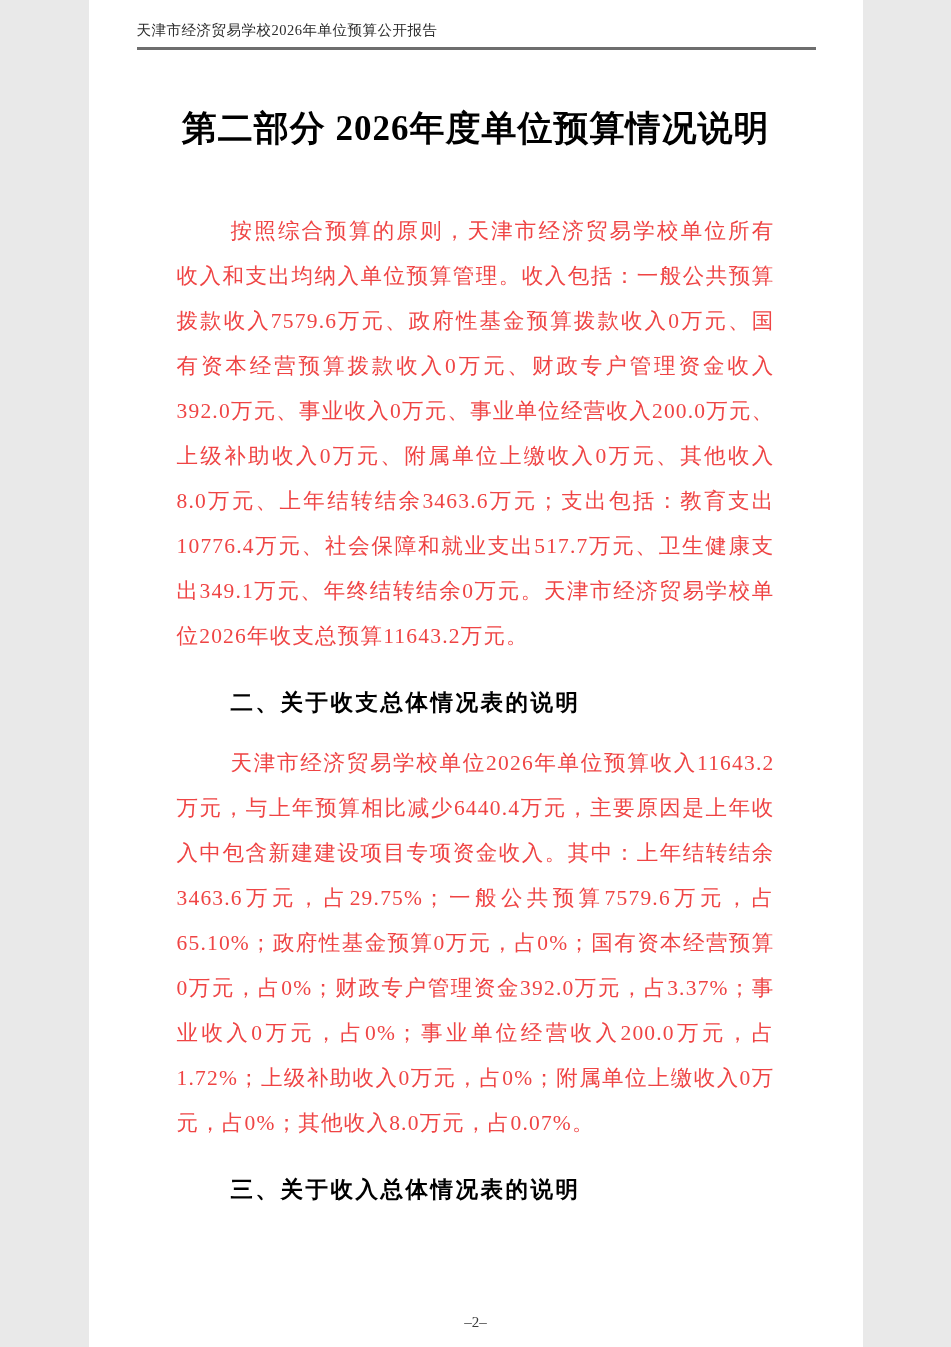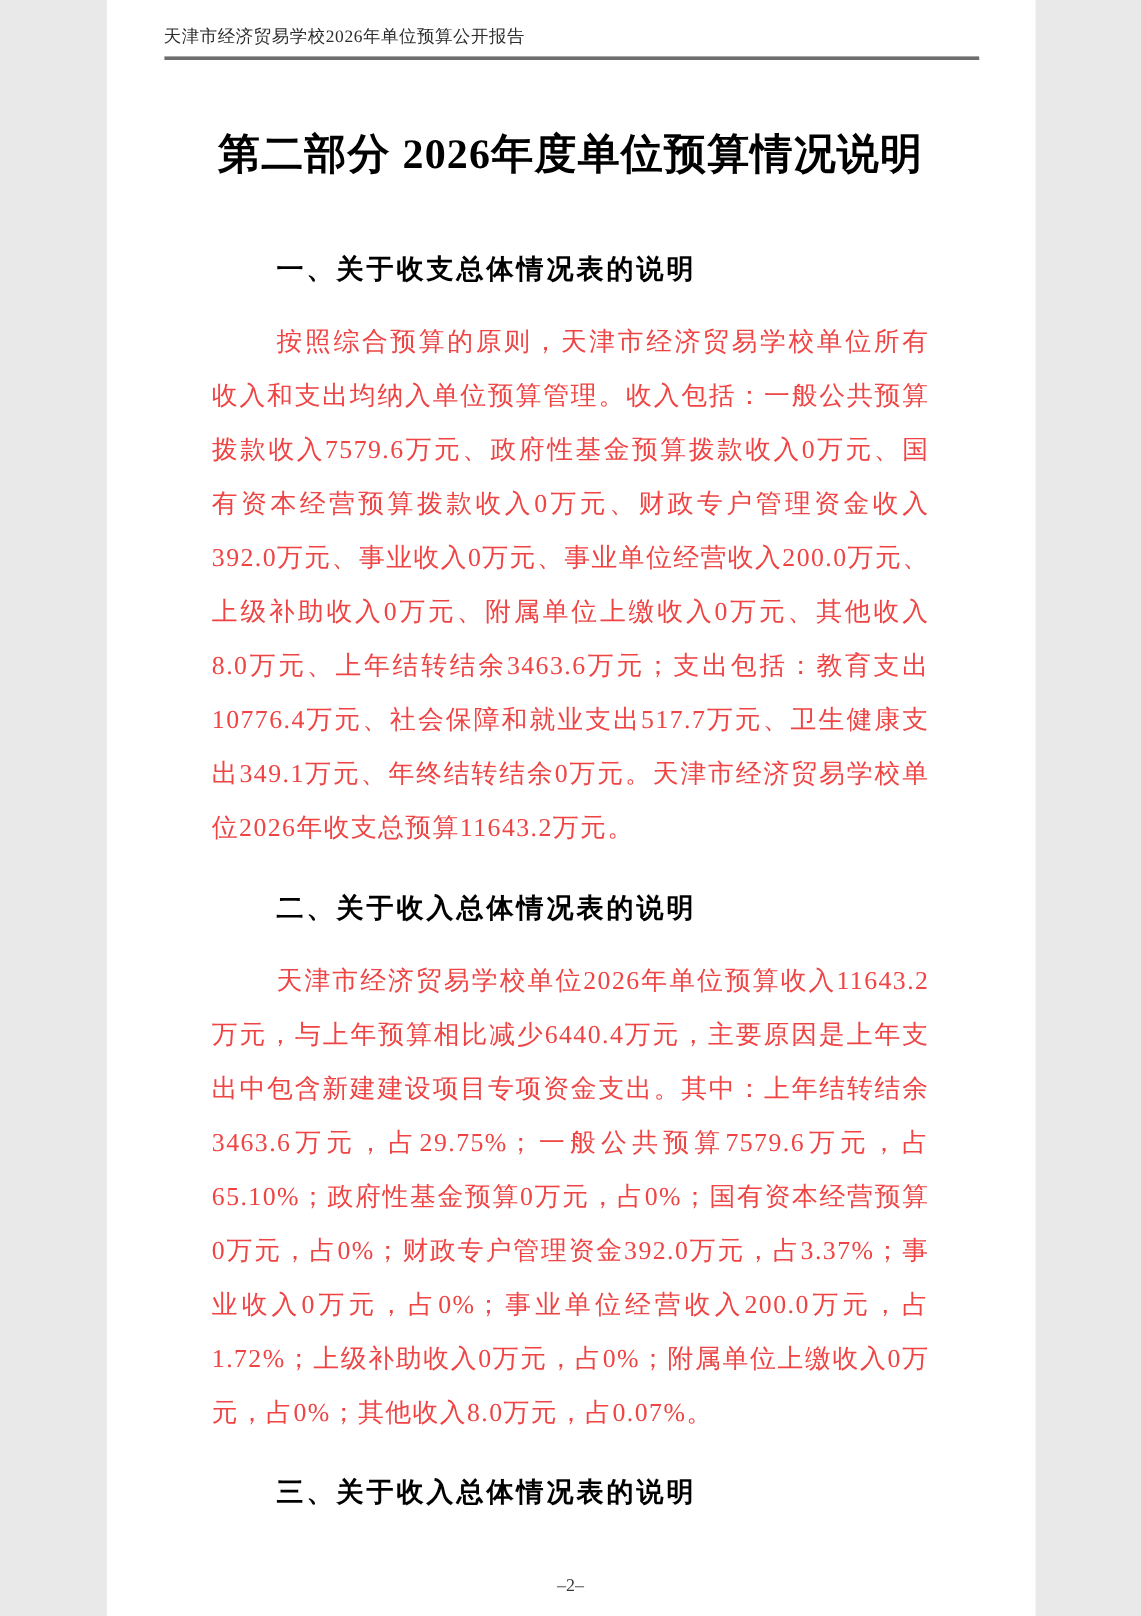--- a/index.html
+++ b/index.html
@@ -78,27 +78,26 @@
   <header class="page-header">
     <div class="header-text">天津市经济贸易学校2026年单位预算公开报告</div>
     <div class="header-rule"></div>
   </header>
 
   <main class="content">
 
     <h1 class="doc-title">第二部分 2026年度单位预算情况说明</h1>
 
     <section class="section">
-      <h2>一、关于收支总体情况表的说明</h2>
       <p>按照综合预算的原则，天津市经济贸易学校单位所有收入和支出均纳入单位预算管理。收入包括：一般公共预算拨款收入7579.6万元、政府性基金预算拨款收入0万元、国有资本经营预算拨款收入0万元、财政专户管理资金收入392.0万元、事业收入0万元、事业单位经营收入200.0万元、上级补助收入0万元、附属单位上缴收入0万元、其他收入8.0万元、上年结转结余3463.6万元；支出包括：教育支出10776.4万元、社会保障和就业支出517.7万元、卫生健康支出349.1万元、年终结转结余0万元。天津市经济贸易学校单位2026年收支总预算11643.2万元。</p>
     </section>
 
     <section class="section">
-      <h2>二、关于收入总体情况表的说明</h2>
-      <p>天津市经济贸易学校单位2026年单位预算收入11643.2万元，与上年预算相比减少6440.4万元，主要原因是上年支出中包含新建建设项目专项资金支出。其中：上年结转结余3463.6万元，占29.75%；一般公共预算7579.6万元，占65.10%；政府性基金预算0万元，占0%；国有资本经营预算0万元，占0%；财政专户管理资金392.0万元，占3.37%；事业收入0万元，占0%；事业单位经营收入200.0万元，占1.72%；上级补助收入0万元，占0%；附属单位上缴收入0万元，占0%；其他收入8.0万元，占0.07%。</p>
+      <h2>二、关于收支总体情况表的说明</h2>
+      <p>天津市经济贸易学校单位2026年单位预算收入11643.2万元，与上年预算相比减少6440.4万元，主要原因是上年收入中包含新建建设项目专项资金收入。其中：上年结转结余3463.6万元，占29.75%；一般公共预算7579.6万元，占65.10%；政府性基金预算0万元，占0%；国有资本经营预算0万元，占0%；财政专户管理资金392.0万元，占3.37%；事业收入0万元，占0%；事业单位经营收入200.0万元，占1.72%；上级补助收入0万元，占0%；附属单位上缴收入0万元，占0%；其他收入8.0万元，占0.07%。</p>
     </section>
 
     <section class="section">
       <h2>三、关于收入总体情况表的说明</h2>
     </section>
 
   </main>
 
   <footer class="page-footer">
     <span>–2–</span>

